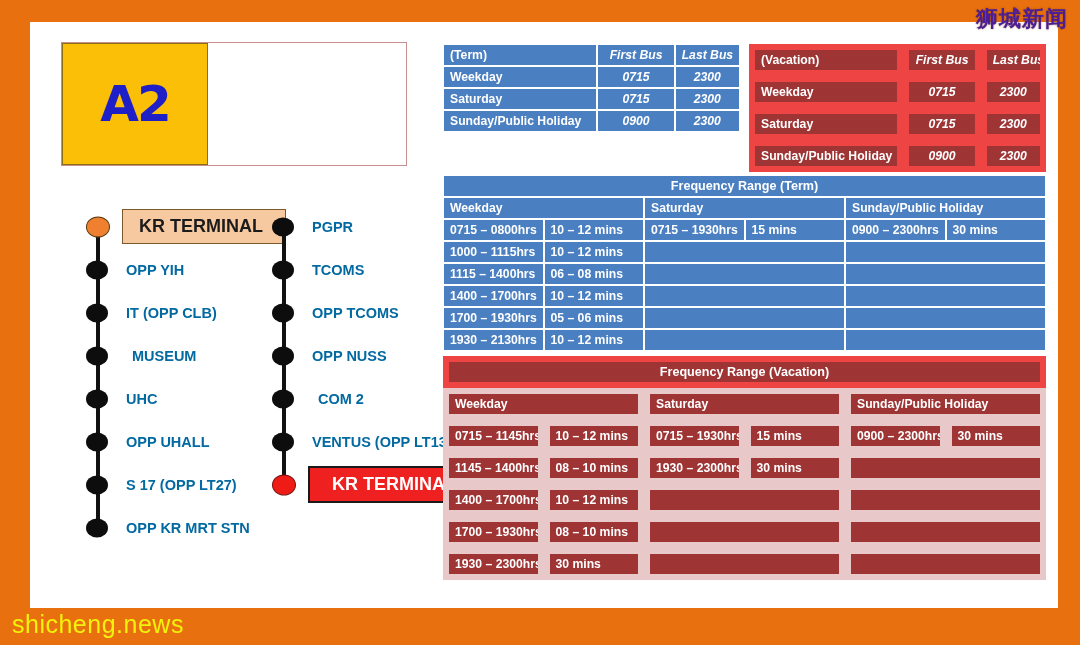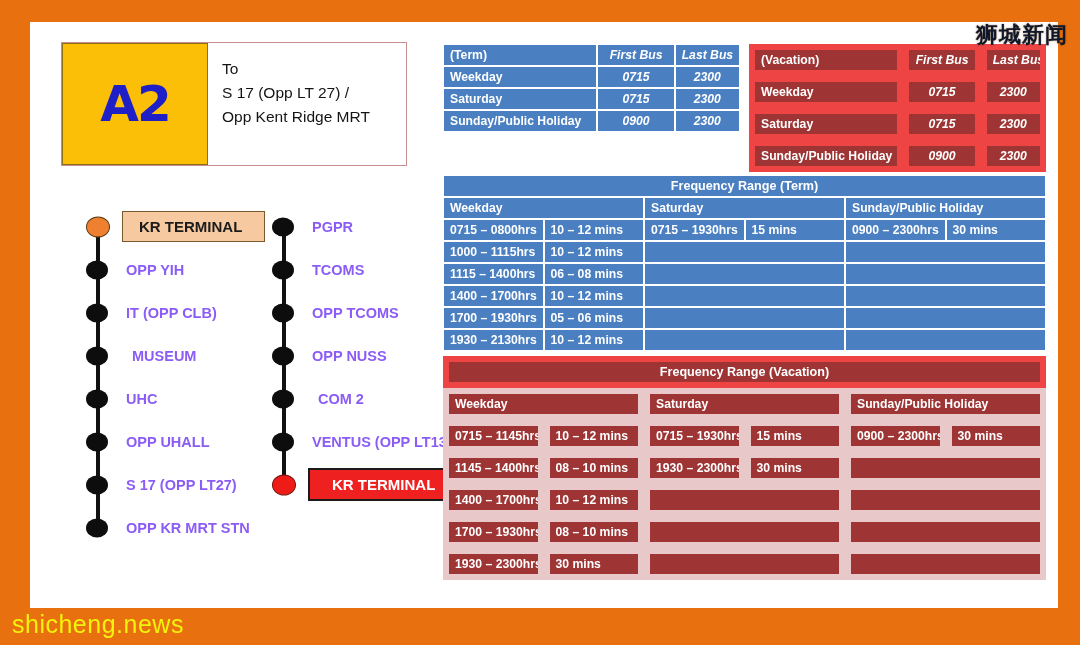--- a/index.html
+++ b/index.html
@@ -5,22 +5,22 @@
   html,body{margin:0;padding:0;}
   body{
     width:1080px;height:645px;
     background:#e8700f;
     font-family:"Liberation Sans", sans-serif;
     overflow:hidden;
     position:relative;
   }
   
   #wm-top{
-    position:absolute;top:20px;right:12px;
-    font-size:22px;font-weight:700;color:#0f172a;
+    position:absolute;top:4px;right:12px;
+    font-size:22px;font-weight:700;color:#4c1d95;
     letter-spacing:1px;
     text-shadow:0 0 2px rgba(120,60,0,.6);
     z-index:40;
   }
   #wm-bottom{
     position:absolute;left:12px;bottom:6px;
     font-size:25px;color:#f2f20c;font-weight:400;
     letter-spacing:.5px;
     z-index:40;
   }
@@ -70,27 +70,27 @@
     position:absolute;left:0;top:50%;transform:translateY(-50%);
     width:22px;height:19px;border-radius:50%;
     background:#0d0d0d;z-index:3;
   }
   .dot.term-orange{background:#ef8030;border:1px solid #5a3a10;}
   .dot.term-red{background:#ee1b16;border:1px solid #7a1410;}
   .rail{
     position:absolute;left:9.5px;width:4px;background:#111;z-index:1;
   }
   .stop-label{
-    margin-left:40px;font-size:14.5px;font-weight:700;color:#8b5cf6;
+    margin-left:40px;font-size:14.5px;font-weight:700;color:#0369a1;
     white-space:nowrap;
   }
   .stop-label.indent{margin-left:46px;}
   .boxed{
     margin-left:36px;
-    padding:5px 12px;font-size:15px;font-weight:700;
+    padding:5px 12px;font-size:18px;font-weight:700;
     white-space:nowrap;box-sizing:border-box;
   }
   .boxed.orange{
     background:#f6c9a0;border:1px solid #7a5a2a;color:#1b1b1b;
     padding:6px 22px 6px 16px;
   }
   .boxed.red{
     background:#ef2020;border:2px solid #1a1a1a;color:#fff;
     padding:6px 22px;
   }
@@ -122,25 +122,20 @@
 <div id="wm-bottom">shicheng.news</div>
 
 <div id="card">
 
   <div id="left">
 
     <div id="route-header">
       <div id="route-badge">
         <span>A2</span>
       </div>
-      <div id="route-dest">
-        <div>To</div>
-        <div>S 17 (Opp LT 27) /</div>
-        <div>Opp Kent Ridge MRT</div>
-      </div>
     </div>
 
     <div class="stops" id="stops-a">
       <div class="rail" style="top:21px;height:301px;"></div>
 
       <div class="stop-row">
         <div class="dot term-orange"></div>
         <div class="boxed orange">KR TERMINAL</div>
       </div>
       <div class="stop-row">

